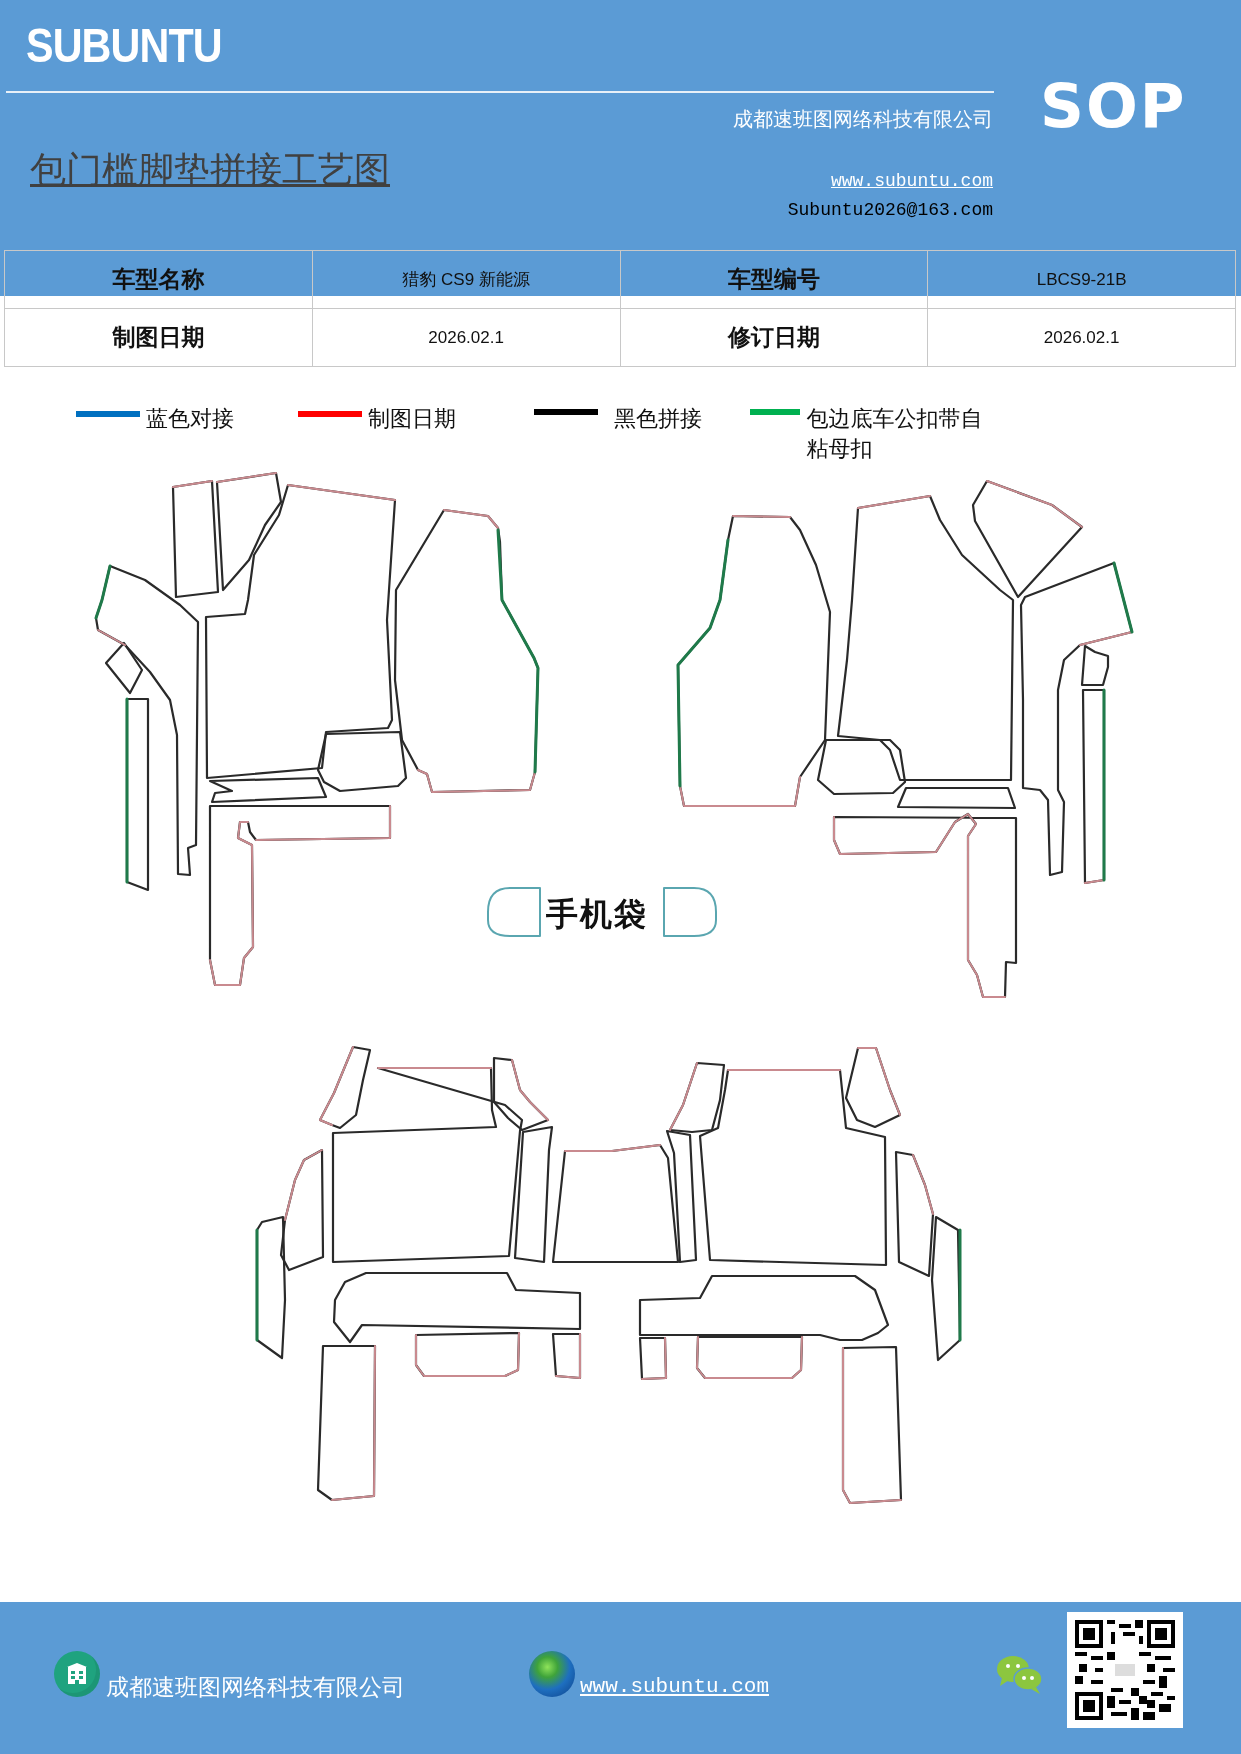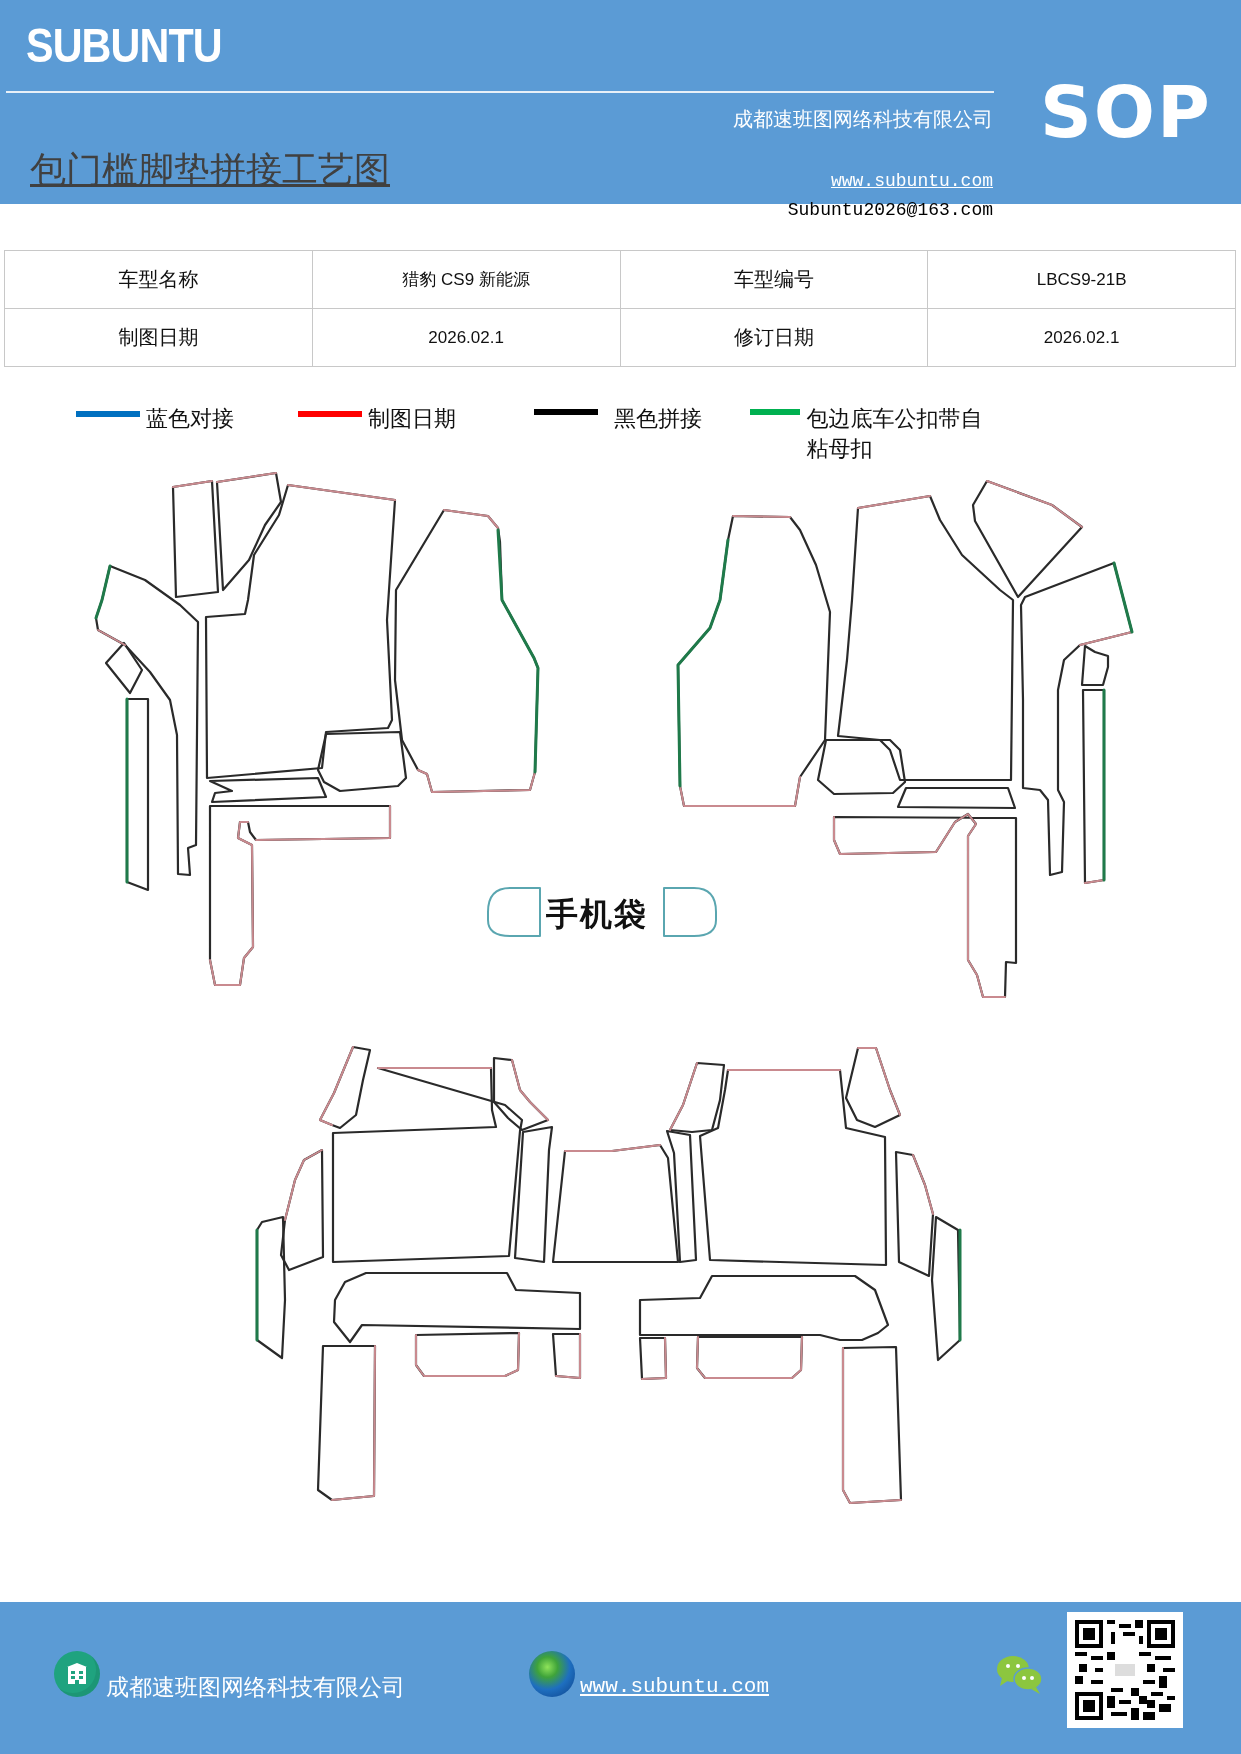--- a/index.html
+++ b/index.html
@@ -1,30 +1,30 @@
 <!DOCTYPE html>
 <html><head>
 <meta charset="utf-8">
 <style>
   * { box-sizing: border-box; margin: 0; padding: 0; }
   html, body { width: 1241px; height: 1754px; background: #ffffff; overflow: hidden; }
   body { position: relative; font-family: "DejaVu Serif", serif; }
 
-  .header { position: absolute; left: 0; top: 0; width: 1241px; height: 204px; background: #5b9bd5; }
+  .header { position: absolute; left: 0; top: 0; width: 1241px; height: 296px; background: #5b9bd5; }
   .brand { position: absolute; left: 26px; top: 18px; font-family: "Liberation Sans", sans-serif; font-weight: 700; font-size: 48px; color: #ffffff; letter-spacing: -1px; transform: scaleX(0.86); transform-origin: left top; }
   .header-rule { position: absolute; left: 6px; top: 91px; width: 988px; height: 2px; background: #e8f0f8; }
   .doc-title { position: absolute; left: 30px; top: 146px; font-size: 36px; color: #404040; font-family: "DejaVu Sans", sans-serif; font-weight: 300; text-decoration: underline; }
   .company { position: absolute; right: 248px; top: 106px; font-size: 20px; color: #ffffff; font-family: "DejaVu Sans", sans-serif; text-align: right; }
   .web { position: absolute; right: 248px; top: 171px; font-size: 18px; color: #ffffff; text-decoration: underline; font-family: "Liberation Mono", monospace; }
   .email { position: absolute; right: 248px; top: 200px; font-size: 18px; color: #000000; font-family: "Liberation Mono", monospace; }
-  .sop { position: absolute; left: 1040px; top: 70px; font-family: "DejaVu Sans", sans-serif; font-weight: 700; font-size: 72px; color: #ffffff; letter-spacing: 2px; }
+  .sop { position: absolute; left: 1040px; top: 70px; font-family: "DejaVu Sans", sans-serif; font-weight: 700; font-size: 61px; color: #ffffff; letter-spacing: 2px; }
 
   .info-table { position: absolute; left: 4px; top: 250px; width: 1232px; border-collapse: collapse; }
   .info-table td { border: 1px solid #c8c8c8; height: 58px; text-align: center; vertical-align: middle; width: 25%; font-family: "DejaVu Sans", sans-serif; color: #111; }
-  .info-table td.lbl { font-size: 20px; font-weight: 400; }
+  .info-table td.lbl { font-size: 23px; font-weight: 700; }
   .info-table td.val { font-size: 17px; font-family: "Liberation Sans", sans-serif; }
 
   .legend { position: absolute; top: 400px; left: 0; width: 997px; height: 40px; }
   .legend-item { position: absolute; top: 0; display: flex; align-items: flex-start; }
   .legend-swatch { width: 64px; height: 6px; margin-top: 11px; }
   .legend-label { font-family: "DejaVu Sans", sans-serif; font-size: 22px; color: #111; margin-left: 6px; margin-top: 4px; }
 
   .diagram { position: absolute; left: 0; top: 460px; width: 1192px; height: 1130px; }
   .diagram svg { position: absolute; left: 0; top: 0; }
   .pocket-label { position: absolute; left: 546px; top: 893px; font-family: "DejaVu Sans", sans-serif; font-weight: 700; font-size: 32px; color: #111; letter-spacing: 2px; }

